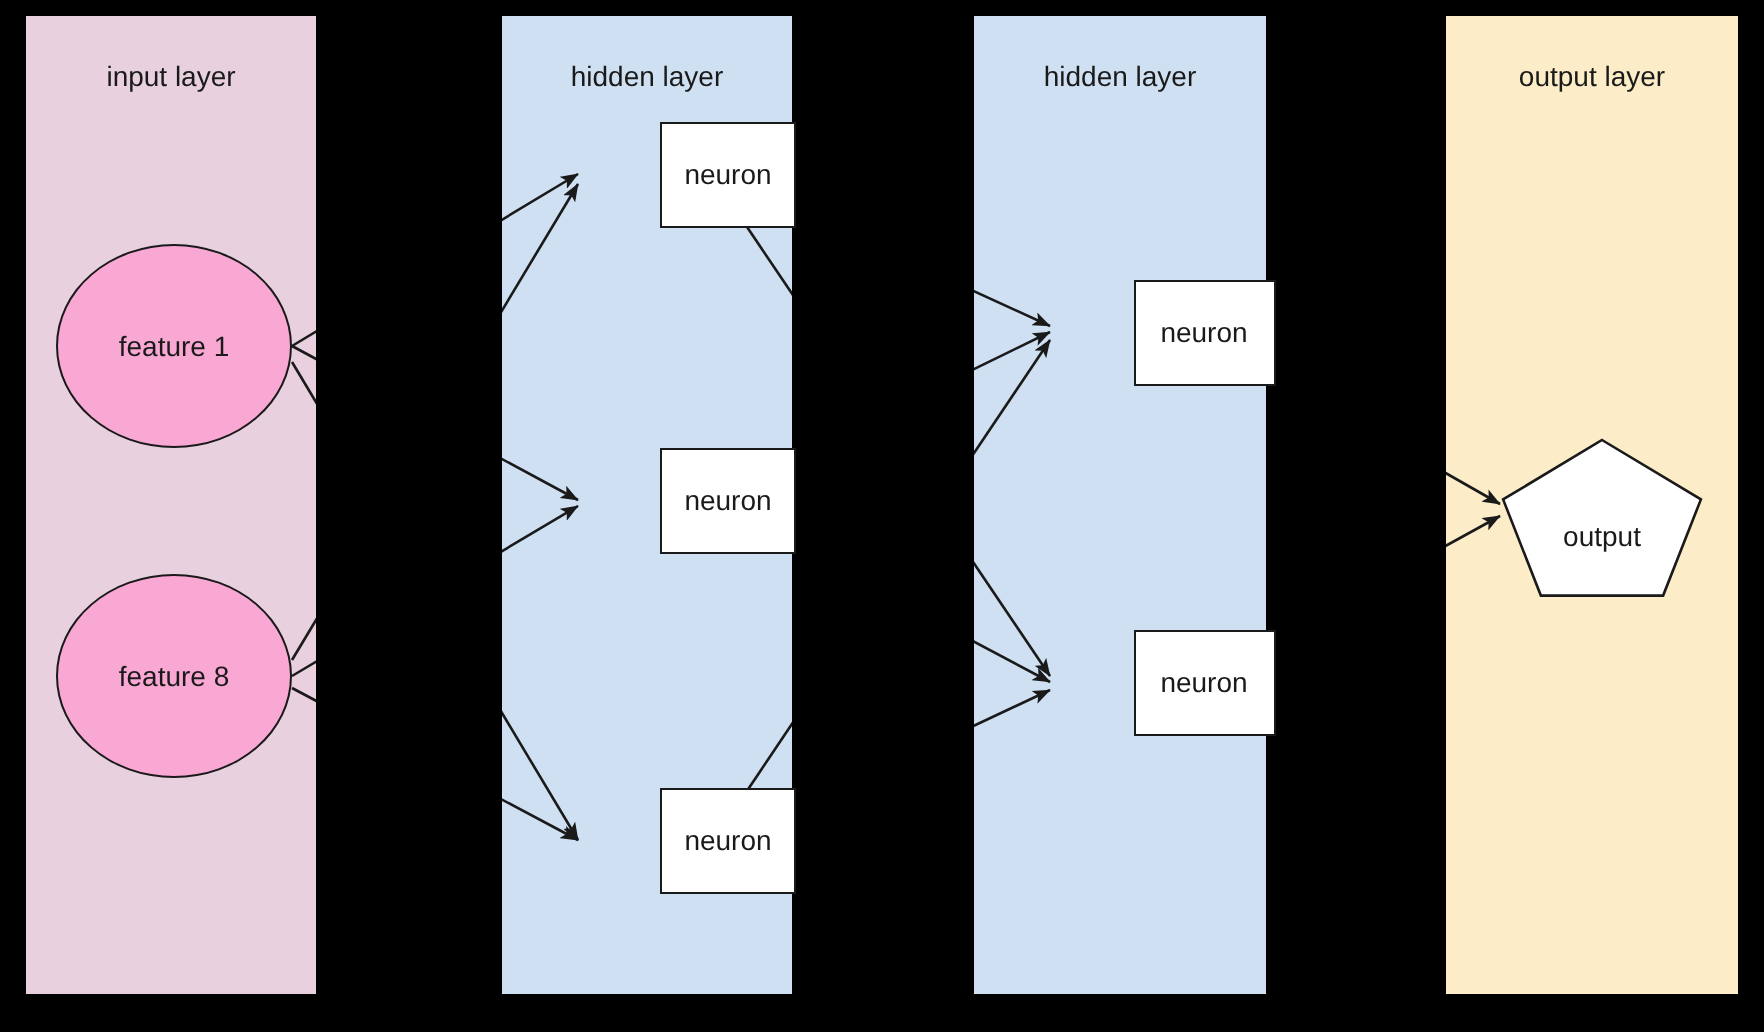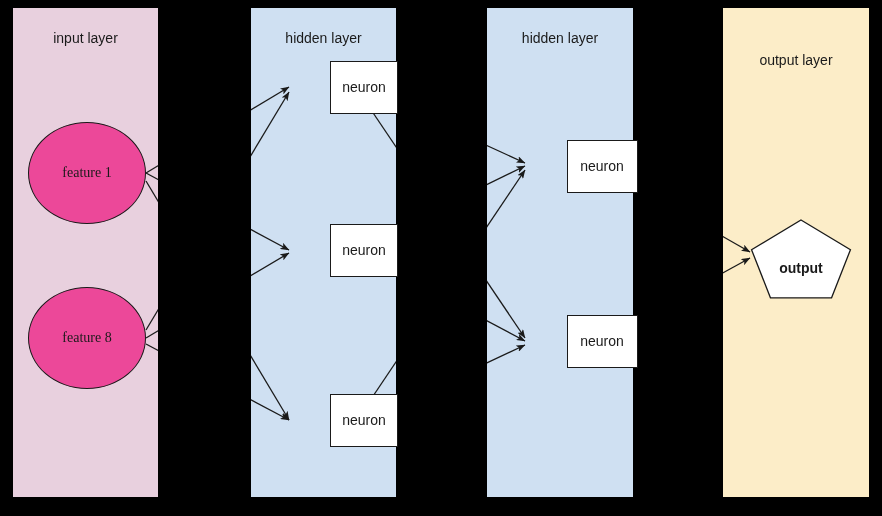--- a/index.html
+++ b/index.html
@@ -29,30 +29,29 @@
     left: 0;
     right: 0;
     text-align: center;
     font-size: 14px;
     color: #1a1a1a;
     font-family: Liberation Sans, sans-serif;
     white-space: nowrap;
   }
   .node-circle {
     position: absolute;
-    background: #ec4899;
+    background: #f9a8d4;
     border: 1.3px solid #1a1a1a;
     border-radius: 50%;
     box-sizing: border-box;
     display: flex;
     align-items: center;
     justify-content: center;
     font-size: 14px;
     color: #1a1a1a;
-    font-family: Liberation Serif, serif;
   }
   .node-box {
     position: absolute;
     background: #ffffff;
     border: 1.3px solid #1a1a1a;
     box-sizing: border-box;
     display: flex;
     align-items: center;
     justify-content: center;
     font-size: 14px;
@@ -68,21 +67,20 @@
     top: 0;
     overflow: visible;
   }
   .node-pentagon-label {
     position: absolute;
     left: 0;
     right: 0;
     text-align: center;
     font-size: 14px;
     color: #1a1a1a;
-    font-weight: bold;
   }
   #edge-layer {
     position: absolute;
     left: 0;
     top: 0;
     width: 882px;
     height: 516px;
     pointer-events: none;
   }
   .gap-mask {
@@ -159,16 +157,16 @@
           <polygon points="52.00,0.00 101.45,29.71 82.56,77.79 21.44,77.79 2.55,29.71" fill="#ffffff" stroke="#1a1a1a" stroke-width="1.3"></polygon>
         </svg>
         <div class="node-pentagon-label" style="top: 40px;">output</div>
       </div>
     </div>
 
   <div id="titles">
       <div class="layer-title" style="left: 13px; width: 145px; top: 30px;">input layer</div>
       <div class="layer-title" style="left: 251px; width: 145px; top: 30px;">hidden layer</div>
       <div class="layer-title" style="left: 487px; width: 146px; top: 30px;">hidden layer</div>
-      <div class="layer-title" style="left: 723px; width: 146px; top: 30px; margin-top: 22px;">output layer</div>
+      <div class="layer-title" style="left: 723px; width: 146px; top: 30px;">output layer</div>
     </div>
 
 </div>
 
 </body></html>

